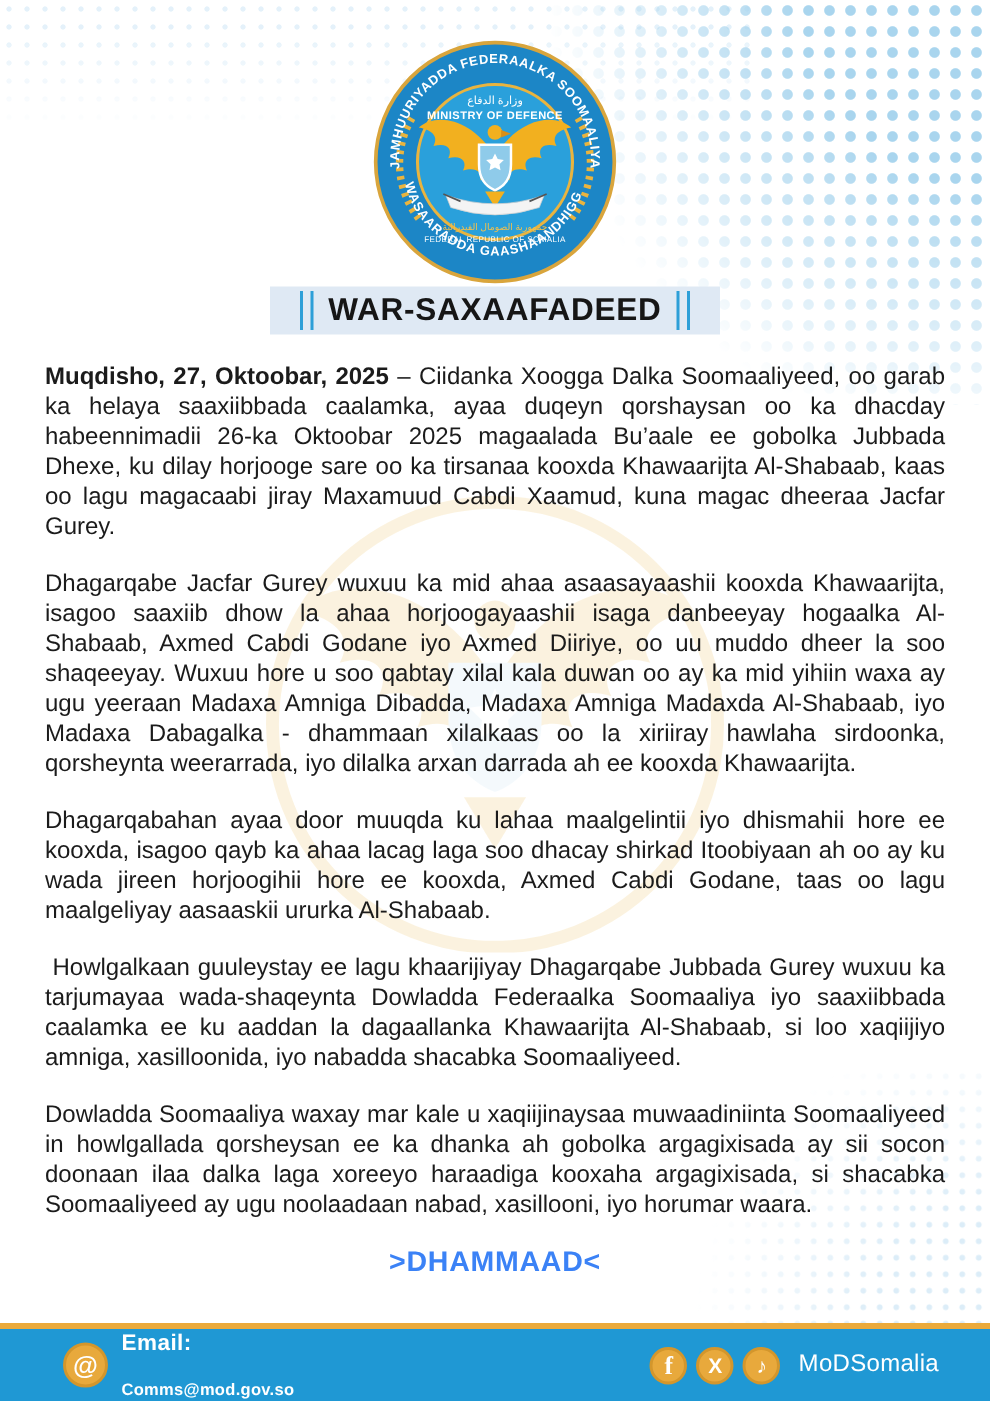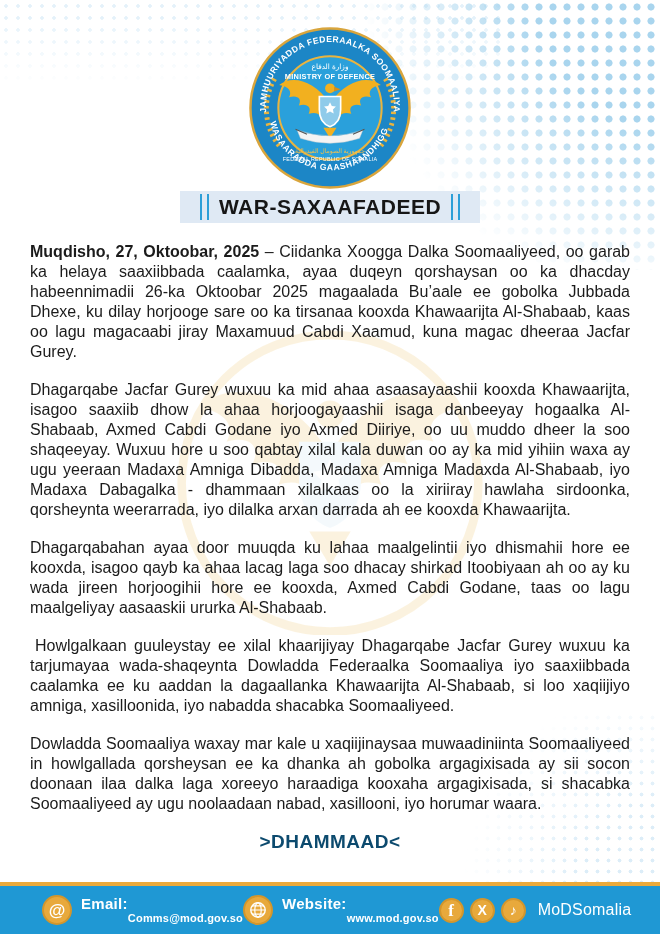--- a/index.html
+++ b/index.html
@@ -54,37 +54,37 @@
     width:345px; height:345px; opacity:.16; pointer-events:none;
   }
   
   .content {
     position:absolute; top:230px; left:30px; width:600px;
     color:#1b1b1b; font-size:16px; line-height:20px; text-align:justify;
   }
   .content p { margin:12px 0 18px 0; }
   .lead { font-weight:bold; }
   .indent { text-indent:5px; }
-  .endmark { text-align:center; font-weight:bold; font-size:19px; color:#0c4a6e; letter-spacing:.5px; }
+  .endmark { text-align:center; font-weight:bold; font-size:19px; color:#3b82f6; letter-spacing:.5px; }
   
   .footer-line { position:absolute; bottom:48px; left:0; width:100%; height:4px; background:#ebaa3b; }
   .footer {
     position:absolute; bottom:0; left:0; width:100%; height:48px; background:#1f98d4;
     display:flex; align-items:center; justify-content:space-between;
     padding:0 34px 0 42px; color:#fff;
   }
   .fgroup { display:flex; align-items:center; gap:9px; }
   .gold-circle {
     border-radius:50%; background:#e8a93c; border:2px solid #d3962c;
     display:flex; align-items:center; justify-content:center; color:#fff; flex:0 0 auto;
   }
   .gc-big { width:30px; height:30px; }
   .gc-small { width:25px; height:25px; }
   .at-glyph { font-size:17px; font-weight:bold; line-height:1; }
-  .ftexts { display:flex; flex-direction:row; }
+  .ftexts { display:flex; flex-direction:column; }
   .flabel { font-size:15px; font-weight:bold; letter-spacing:.3px; line-height:17px; }
   .fvalue { font-size:11px; font-weight:bold; letter-spacing:.2px; line-height:14px;margin-top:16px; }
   .social { gap:6px; }
   .fb-glyph { font-family:"Liberation Serif", serif; font-size:17px; font-weight:bold; line-height:1; }
   .x-glyph { font-size:14px; font-weight:bold; line-height:1; }
   .tt-glyph { font-size:14px; font-weight:bold; line-height:1; }
   .handle { font-size:16px; font-weight:normal; margin-left:6px; letter-spacing:.2px; }
 </style>
 </head>
 <body>
@@ -144,47 +144,34 @@
     <circle cx="100" cy="72" r="8" fill="#e9b43f"></circle>
     <path d="M82 88 h36 v22 c0 16 -8 24 -18 28 c-10 -4 -18 -12 -18 -28 z" fill="#bfe0f2"></path>
     <path d="M100 98 l3 6.4 7 1 -5 4.8 1.2 7 -6.2 -3.3 -6.2 3.3 1.2 -7 -5 -4.8 7 -1 z" fill="#ffffff"></path>
     <path d="M88 140 L100 160 L112 140 z" fill="#e9b43f"></path>
   </svg>
 
   <div class="content">
     <p><span class="lead">Muqdisho, 27, Oktoobar, 2025</span><span> – Ciidanka Xoogga Dalka Soomaaliyeed, oo garab ka helaya saaxiibbada caalamka, ayaa duqeyn qorshaysan oo ka dhacday habeennimadii 26-ka Oktoobar 2025 magaalada Bu’aale ee gobolka Jubbada Dhexe, ku dilay horjooge sare oo ka tirsanaa kooxda Khawaarijta Al-Shabaab, kaas oo lagu magacaabi jiray Maxamuud Cabdi Xaamud, kuna magac dheeraa Jacfar Gurey.</span></p>
     <p>Dhagarqabe Jacfar Gurey wuxuu ka mid ahaa asaasayaashii kooxda Khawaarijta, isagoo saaxiib dhow la ahaa horjoogayaashii isaga danbeeyay hogaalka Al-Shabaab, Axmed Cabdi Godane iyo Axmed Diiriye, oo uu muddo dheer la soo shaqeeyay. Wuxuu hore u soo qabtay xilal kala duwan oo ay ka mid yihiin waxa ay ugu yeeraan Madaxa Amniga Dibadda, Madaxa Amniga Madaxda Al-Shabaab, iyo Madaxa Dabagalka - dhammaan xilalkaas oo la xiriiray hawlaha sirdoonka, qorsheynta weerarrada, iyo dilalka arxan darrada ah ee kooxda Khawaarijta.</p>
     <p>Dhagarqabahan ayaa door muuqda ku lahaa maalgelintii iyo dhismahii hore ee kooxda, isagoo qayb ka ahaa lacag laga soo dhacay shirkad Itoobiyaan ah oo ay ku wada jireen horjoogihii hore ee kooxda, Axmed Cabdi Godane, taas oo lagu maalgeliyay aasaaskii ururka Al-Shabaab.</p>
-    <p class="indent">Howlgalkaan guuleystay ee xilal khaarijiyay Dhagarqabe Jacfar Gurey wuxuu ka tarjumayaa wada-shaqeynta Dowladda Federaalka Soomaaliya iyo saaxiibbada caalamka ee ku aaddan la dagaallanka Khawaarijta Al-Shabaab, si loo xaqiijiyo amniga, xasilloonida, iyo nabadda shacabka Soomaaliyeed.</p>
+    <p class="indent">Howlgalkaan guuleystay ee lagu khaarijiyay Dhagarqabe Jubbada Gurey wuxuu ka tarjumayaa wada-shaqeynta Dowladda Federaalka Soomaaliya iyo saaxiibbada caalamka ee ku aaddan la dagaallanka Khawaarijta Al-Shabaab, si loo xaqiijiyo amniga, xasilloonida, iyo nabadda shacabka Soomaaliyeed.</p>
     <p>Dowladda Soomaaliya waxay mar kale u xaqiijinaysaa muwaadiniinta Soomaaliyeed in howlgallada qorsheysan ee ka dhanka ah gobolka argagixisada ay sii socon doonaan ilaa dalka laga xoreeyo haraadiga kooxaha argagixisada, si shacabka Soomaaliyeed ay ugu noolaadaan nabad, xasillooni, iyo horumar waara.</p>
     <div class="endmark">&gt;DHAMMAAD&lt;</div>
   </div>
 
   <div class="footer-line"></div>
   <div class="footer">
     <div class="fgroup">
       <span class="gold-circle gc-big">
           <span class="at-glyph">@</span>
         </span>
       <span class="ftexts">
         <span class="flabel">Email:</span>
         <span class="fvalue">Comms@mod.gov.so</span>
-      </span>
-    </div>
-    <div class="fgroup">
-      <span class="gold-circle gc-big">
-        <svg width="18" height="18" viewBox="0 0 20 20">
-          <circle cx="10" cy="10" r="8" fill="none" stroke="#ffffff" stroke-width="1.6"></circle>
-          <ellipse cx="10" cy="10" rx="3.6" ry="8" fill="none" stroke="#ffffff" stroke-width="1.3"></ellipse>
-          <path d="M2 10 h16 M3.2 5.5 h13.6 M3.2 14.5 h13.6" stroke="#ffffff" stroke-width="1.3" fill="none"></path>
-        </svg>
-      </span>
-      <span class="ftexts">
-        <span class="flabel">Website:</span>
-        <span class="fvalue">www.mod.gov.so</span>
       </span>
     </div>
     <div class="fgroup social">
       <span class="gold-circle gc-small">
           <span class="fb-glyph">f</span>
         </span>
       <span class="gold-circle gc-small">
           <span class="x-glyph">X</span>
         </span>
       <span class="gold-circle gc-small">

